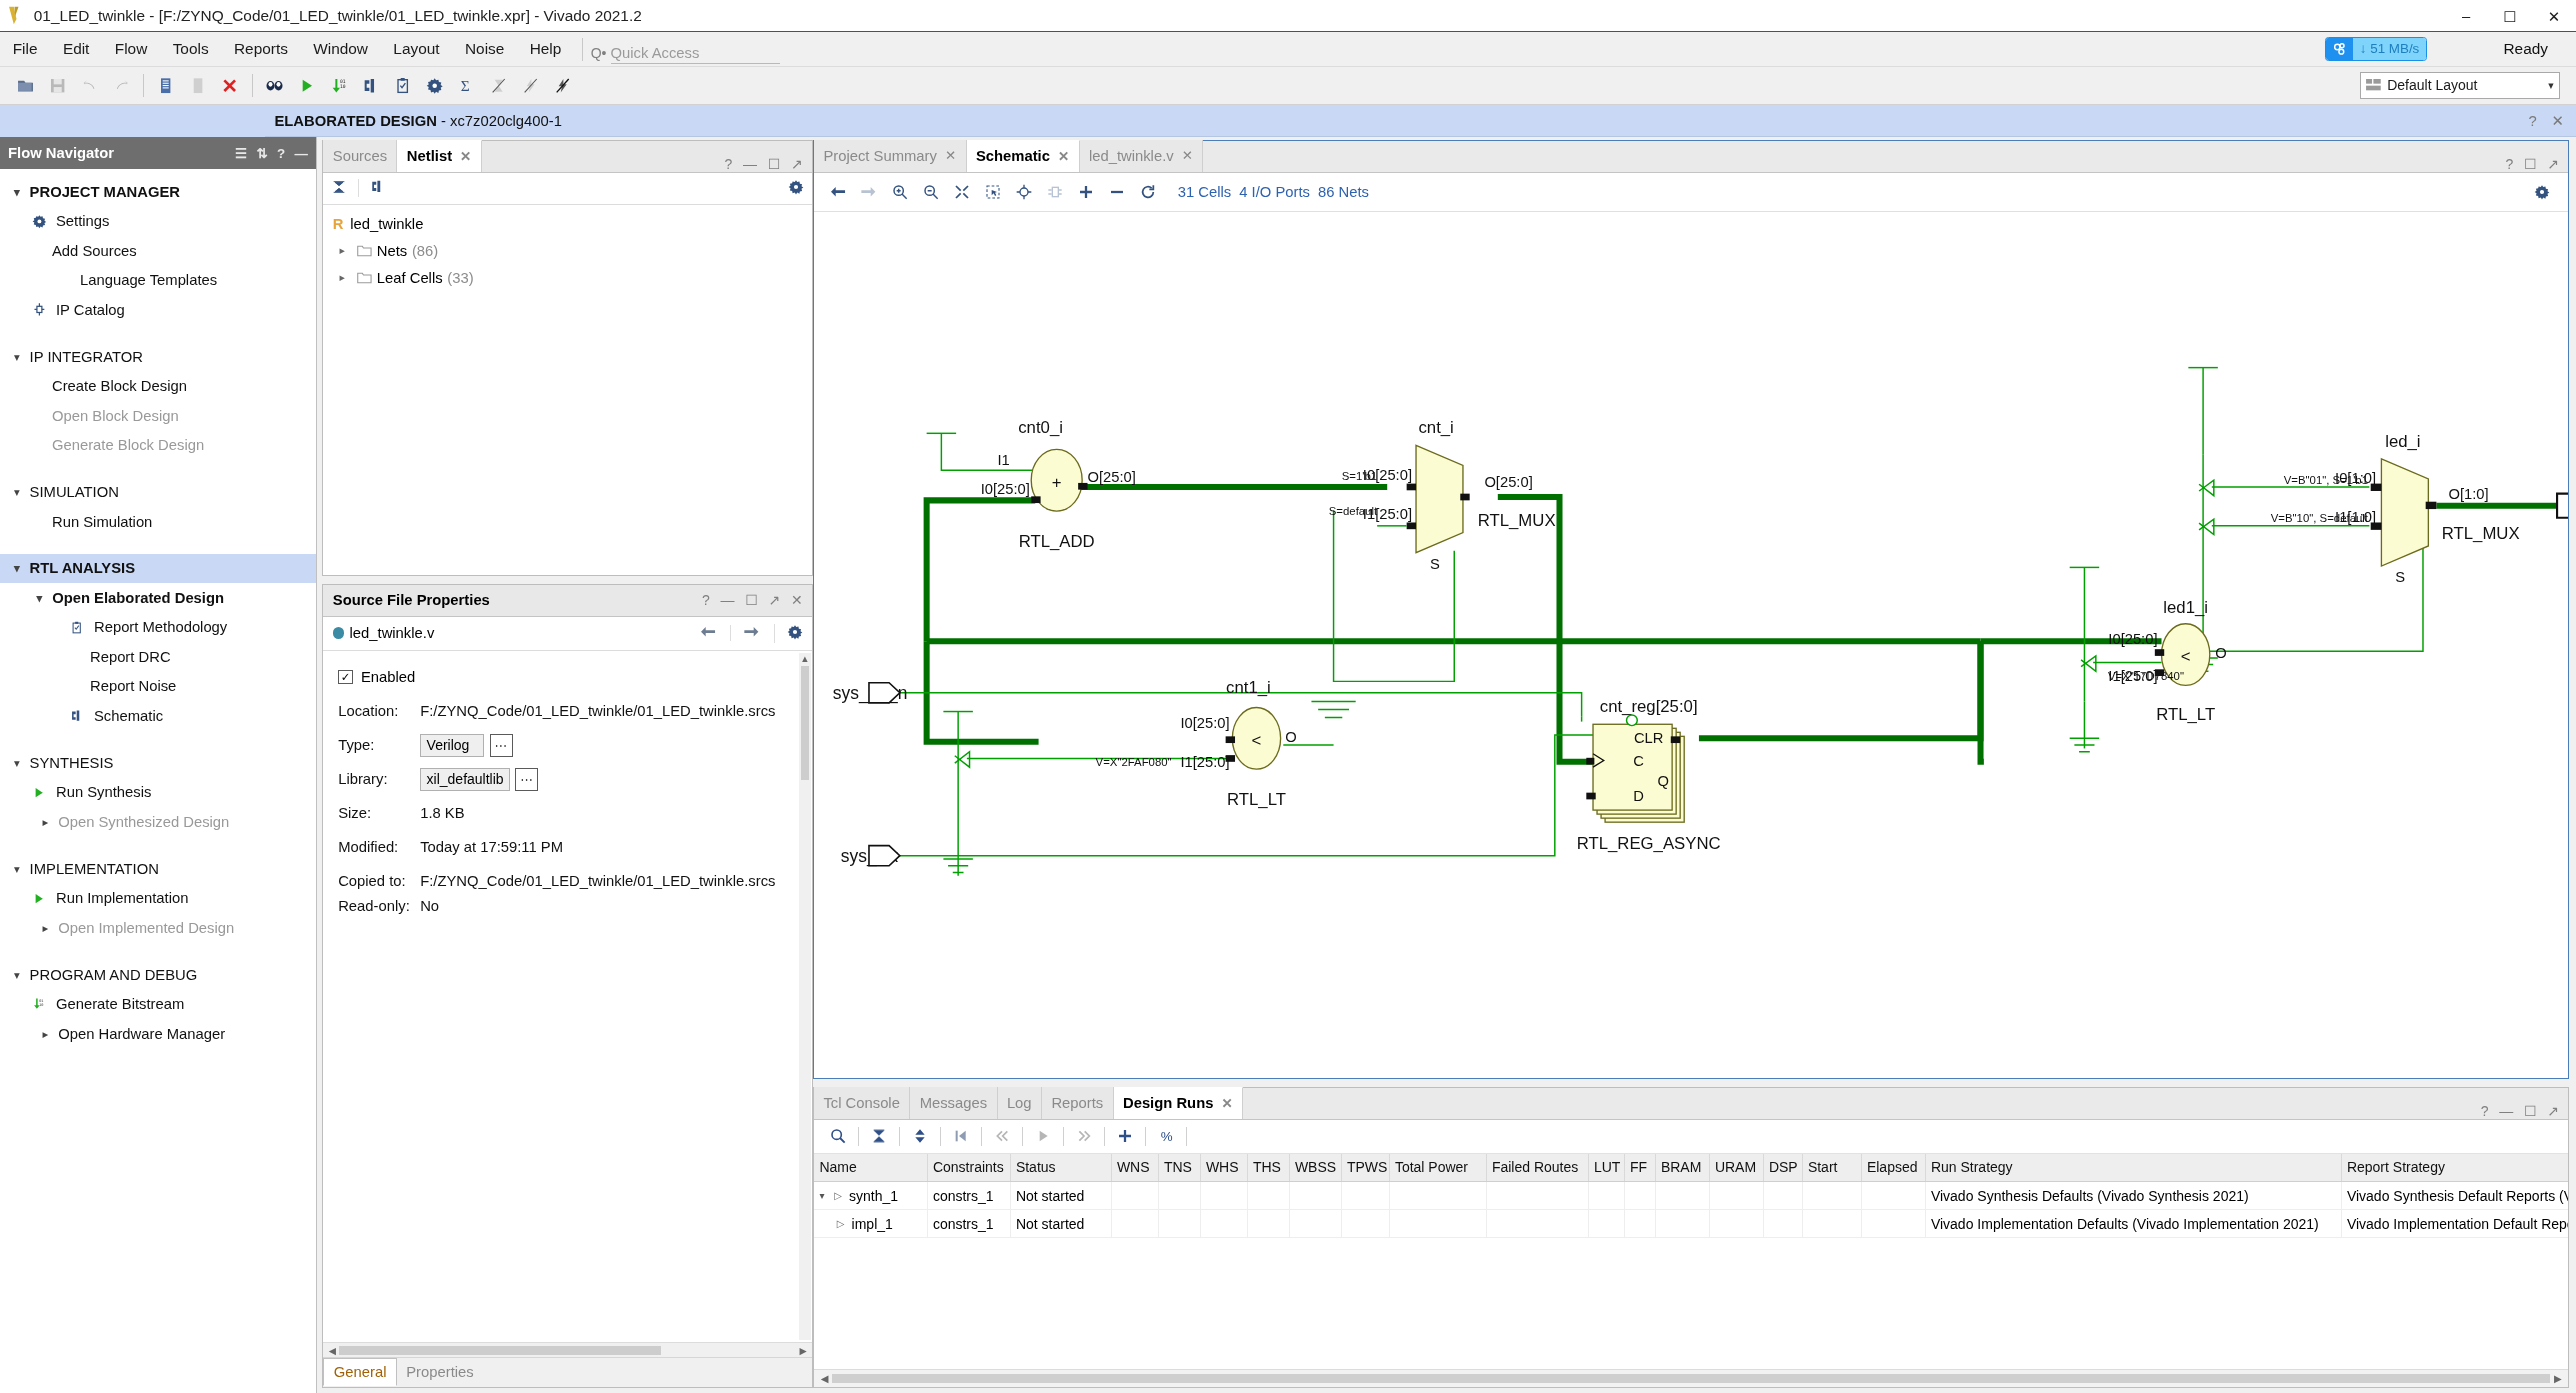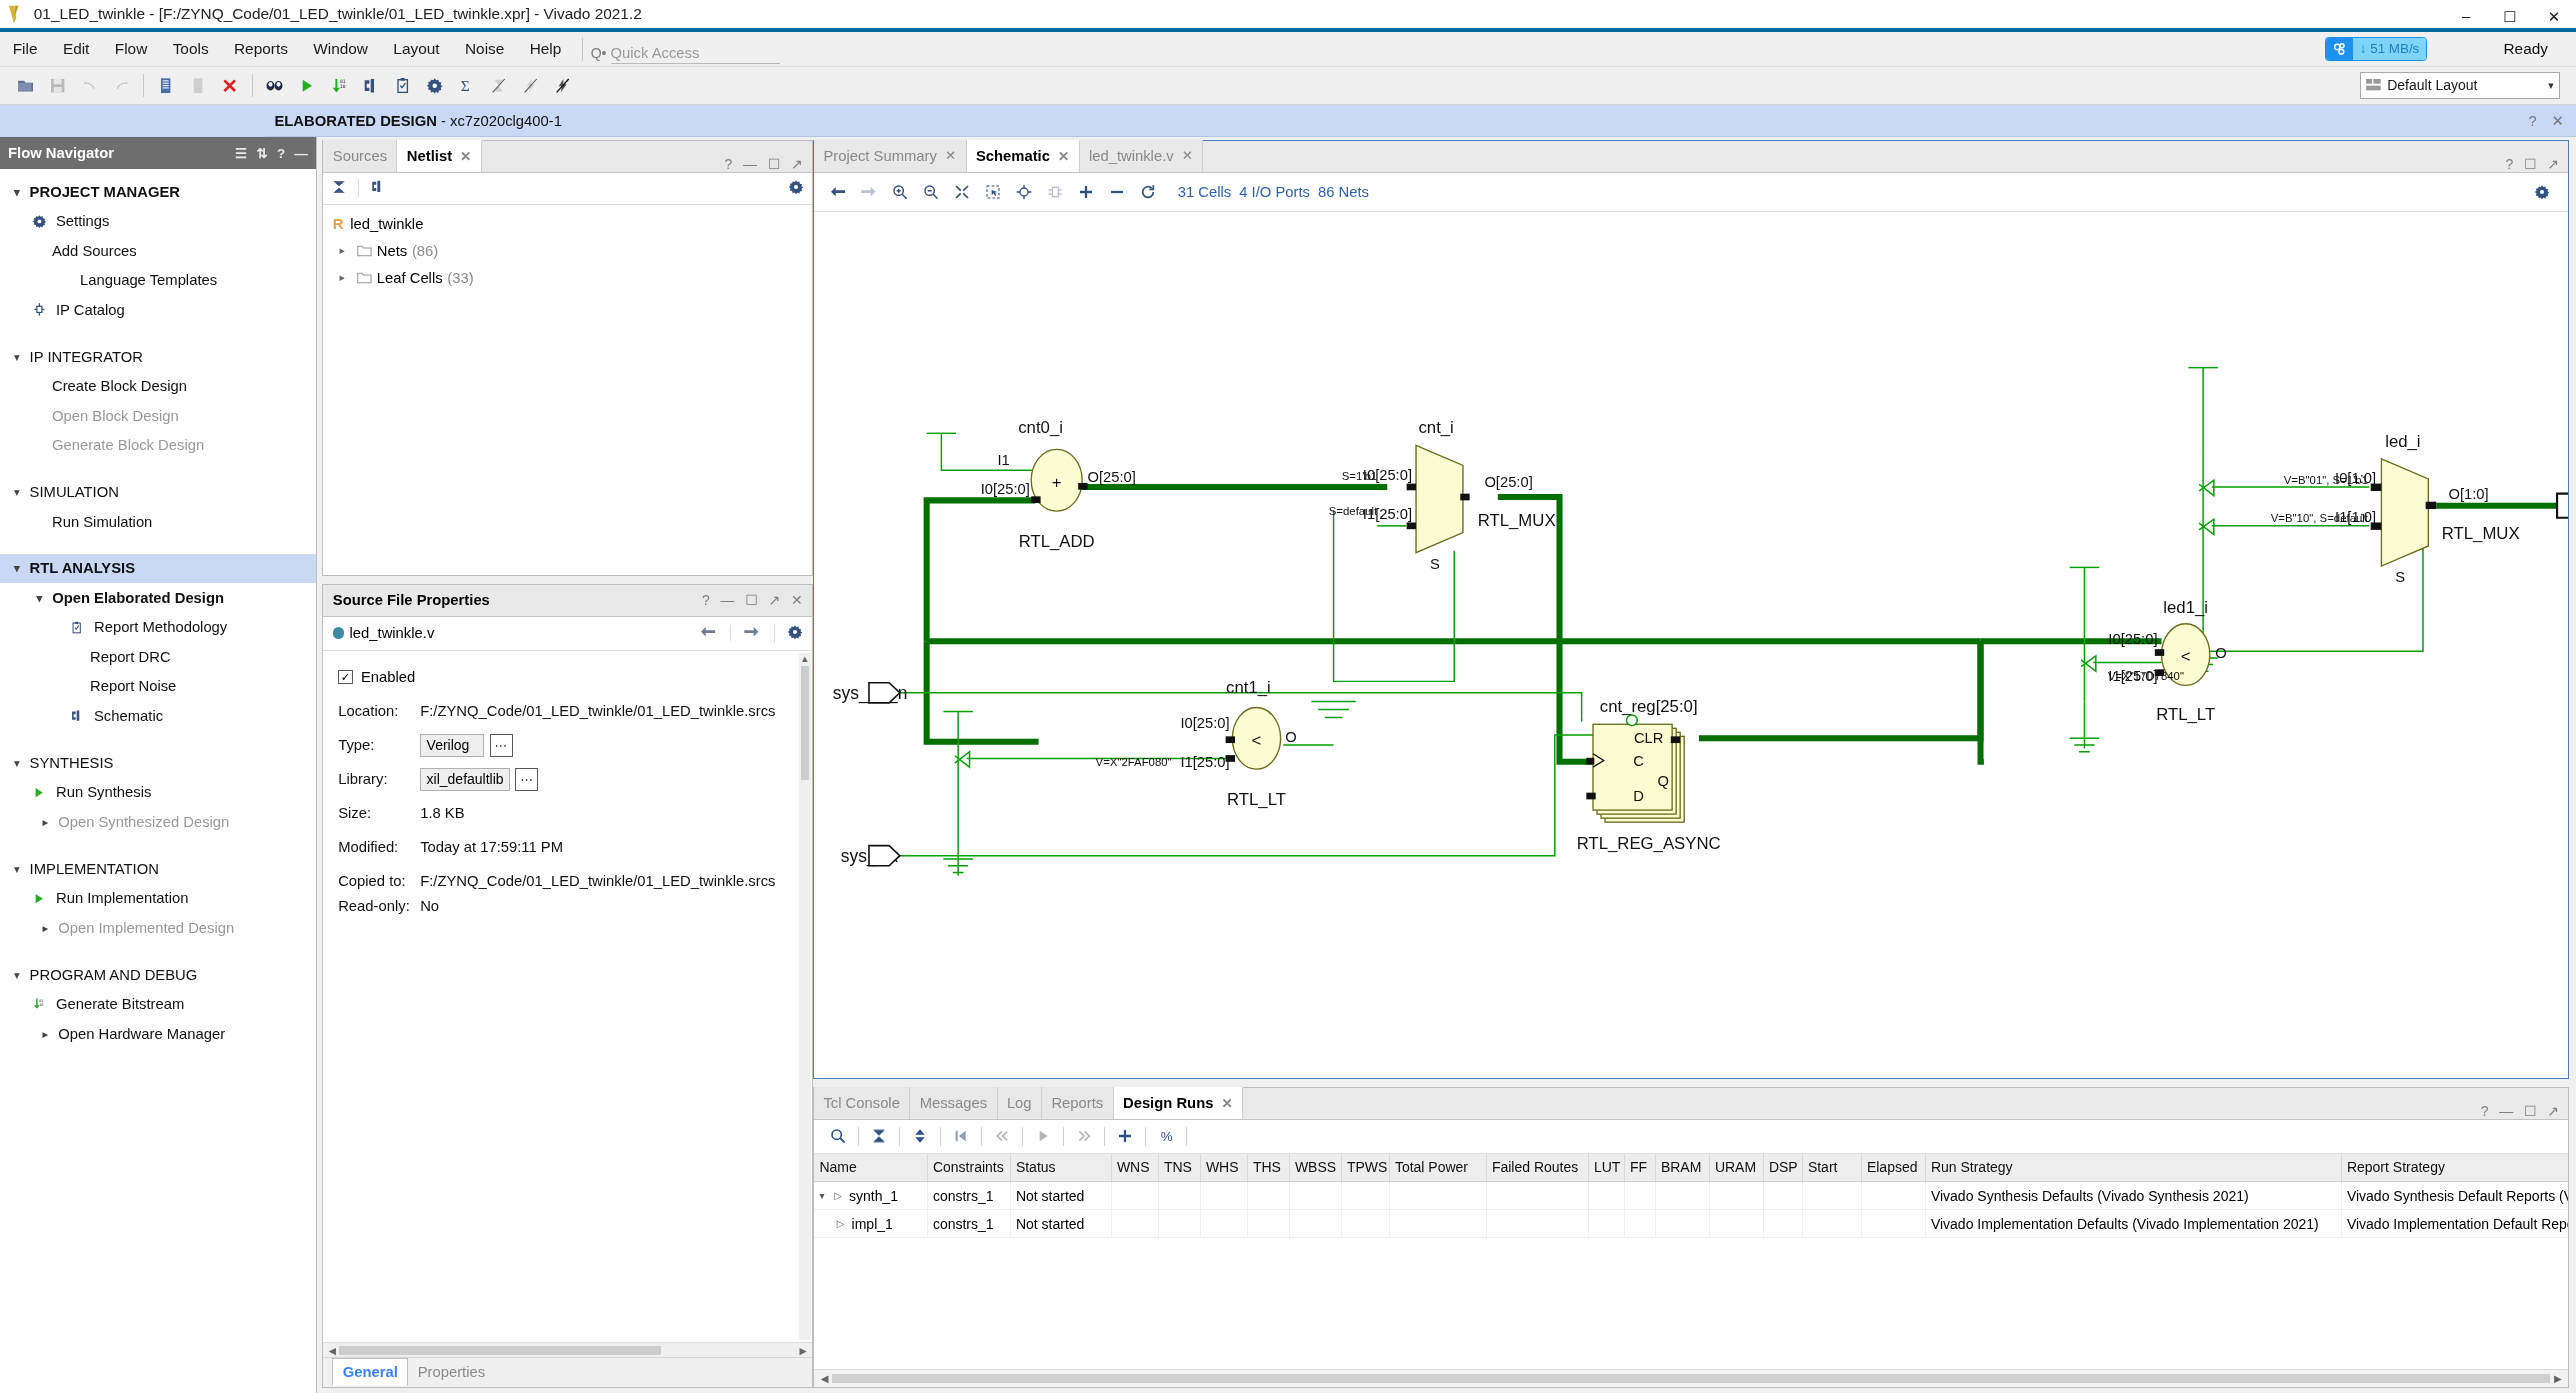--- a/index.html
+++ b/index.html
@@ -9,21 +9,21 @@
     font-size: 14.8px;
     background:#ffffff;
     color:#000;
     -webkit-font-smoothing: antialiased;
   }
   .app { position:relative; width:2576px; height:1393px; display:flex; flex-direction:column; }
 
   
   .titlebar {
     height:32px; background:#ffffff; display:flex; align-items:center;
-    border-bottom:4px solid #0369a1; flex:none; position:relative;
+    border-bottom:1px solid #0369a1; flex:none; position:relative;
   }
   .titlebar .appicon { width:23px; height:23px; margin-left:5.4px; margin-right:5.4px; position:relative; }
   .titlebar .appicon svg { display:block; }
   .titlebar .title { font-size:15.4px; color:#222; white-space:nowrap; }
   .winbtns { position:absolute; right:0; top:0; height:32px; display:flex; align-items:center; }
   .winbtn { width:44px; height:32px; display:flex; align-items:center; justify-content:center; color:#222; font-size:14.8px; }
 
   
   .menubar {
     height:35px; background:#f0f0f0; display:flex; align-items:center;
@@ -137,21 +137,21 @@
   .combobox { min-width:64px; height:23px; background:#efefef; border:0.7px solid #b0b0b0; display:inline-flex; align-items:center; padding:0 5.4px; font-size:14px; }
   .dotsbtn { width:23px; height:23px; border:0.7px solid #5a5a5a; background:#fff; display:inline-flex; align-items:center; justify-content:center; margin-left:5.4px; font-size:12.7px; letter-spacing:0.7px; }
   .vscroll { position:absolute; right:1.3px; top:2.7px; bottom:2.7px; width:11.4px; background:#f0f0f0; display:flex; flex-direction:column; align-items:center; }
   .vscroll .vthumb { width:8.7px; background:#cdcdcd; margin-top:1.3px; }
   .vscroll .va { font-size:9.4px; color:#666; }
   .hscroll { height:14.8px; background:#f0f0f0; display:flex; align-items:center; padding:0 2.7px; flex:none; border-top:0.7px solid #dcdcdc;}
   .hscroll .hthumb { height:9.4px; background:#cdcdcd; }
   .hscroll .ha { font-size:9.4px; color:#666; padding:0 2.7px; }
   .sfp-bottabs { height:29.5px; background:#f0f0f0; display:flex; align-items:center; flex:none; border-top:0.7px solid #d6d6d6; }
   .sfp-bottabs .bt { padding:0 9.4px; height:28px; display:flex; align-items:center; font-size:14.8px; color:#8a8a8a; }
-  .sfp-bottabs .bt.active { background:#fff; color:#3b82f6; font-weight:bold; border:0.7px solid #c0c0c0; border-bottom:0.7px solid #fff;margin-left:9px; }
+  .sfp-bottabs .bt.active { background:#fff; color:#a16207; font-weight:normal; border:0.7px solid #c0c0c0; border-bottom:0.7px solid #fff; }
 
   
   .schemcol { flex:1; display:flex; flex-direction:column; min-width:0; padding:0; }
   .schem-panel { flex:none; height:939px; margin:2.7px 6.7px 0 0; border:1.3px solid #4a7ebb; background:#fff; display:flex; flex-direction:column; }
   .schem-tabs { height:32px; background:#eaeaea; display:flex; align-items:flex-end; flex:none; border-bottom:0.7px solid #c4c4c4; position:relative; }
   .schem-toolbar { height:39px; display:flex; align-items:center; background:#fff; border-bottom:0.7px solid #e0e0e0; flex:none; padding-left:8px; position:relative; }
   .sbtn { width:31px; height:31px; display:flex; align-items:center; justify-content:center; }
   .sbtn.dim { opacity:.35; }
   .stats { display:flex; align-items:center; gap:8px; margin-left:14.8px; font-size:14.8px; color:#2d62b0; }
   .schem-canvas { flex:1; position:relative; background:#fff; overflow:hidden; }

